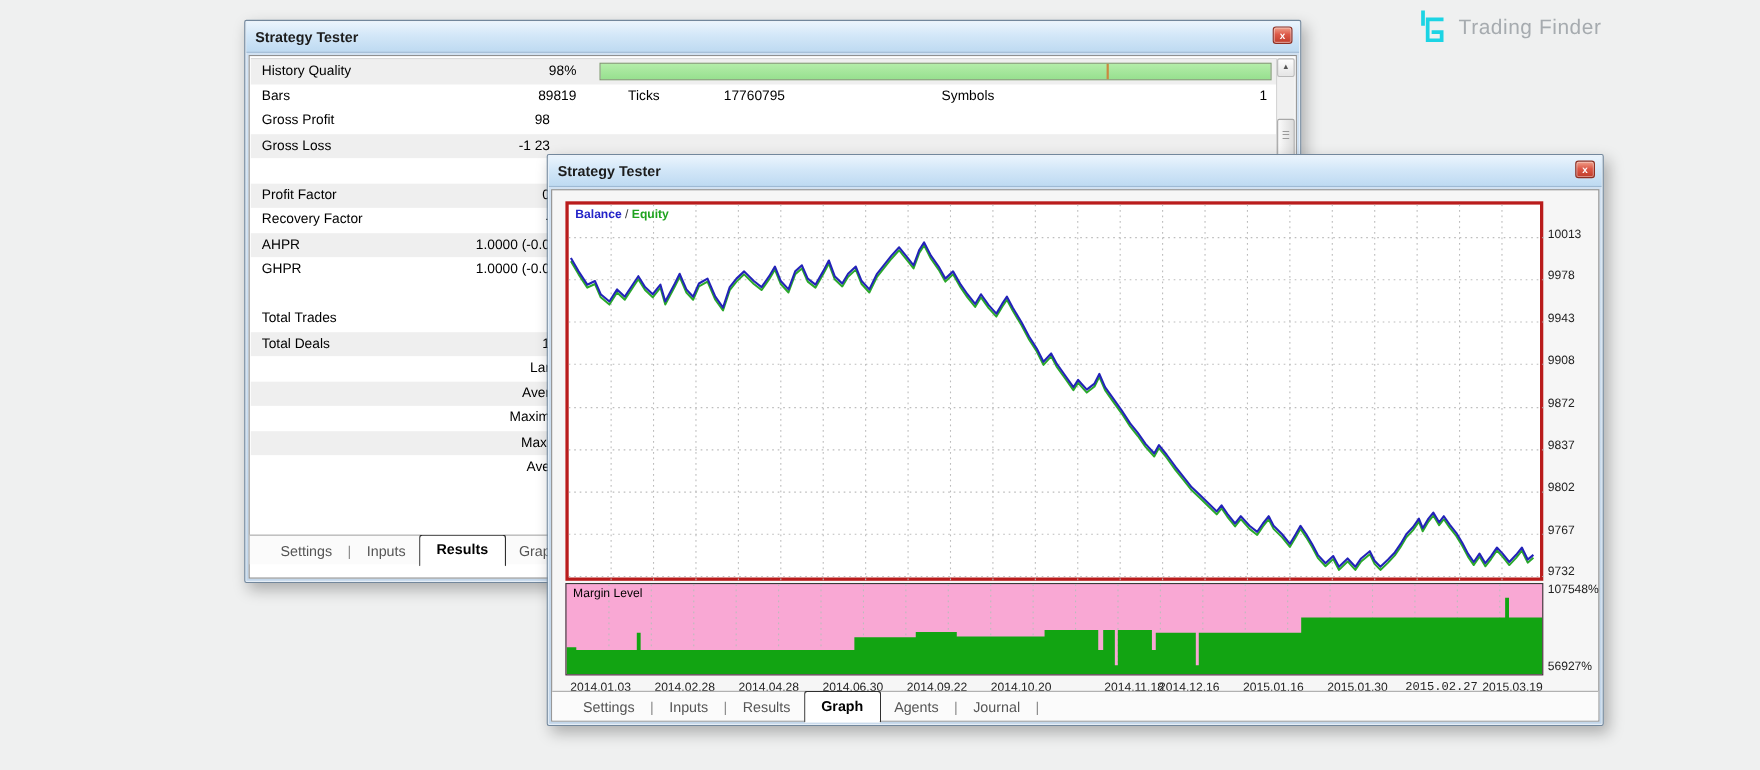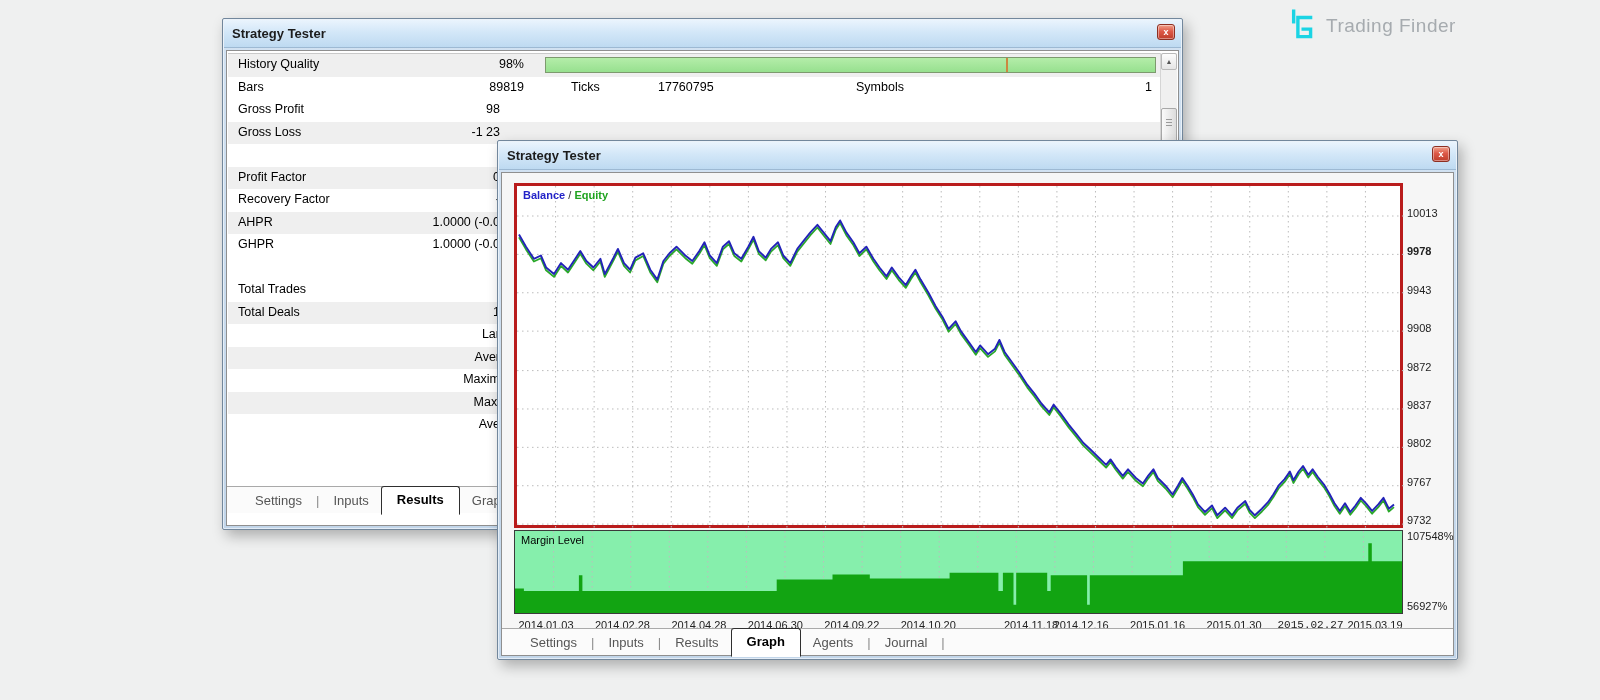--- a/index.html
+++ b/index.html
@@ -59,21 +59,21 @@
   .tab { padding:4px 12px; white-space:nowrap; cursor:default; }
   .tab.active { background:#ffffff; border:1px solid #2f2f2f; border-bottom:1px solid #fff;
                 border-radius:3px 3px 0 0; font-weight:bold; color:#000; margin-top:-6px;
                 padding:5px 15px 7px; position:relative; top:3px; }
   .tabsep { color:#8a8a8a; padding:0 2px; }
 
   
   .chartbox { position:absolute; left:12px; top:10px; width:889px; height:345px;
               background:#fff; border:3px solid #b91c1c; }
   .marginbox { position:absolute; left:12px; top:357px; width:889px; height:84px;
-               background:#86efac; border:1px solid #3a3a3a; }
+               background:#f9a8d4; border:1px solid #3a3a3a; }
   .legend { position:absolute; left:6px; top:3px; font-size:11px; font-weight:bold; z-index:3; }
   .legend .bal { color:#2323c8; }
   .legend .sep { color:#333; font-weight:normal; }
   .legend .eq  { color:#1fa31f; }
   .mlabel { position:absolute; left:6px; top:3px; font-size:11px; color:#000; z-index:3; }
   .ylab { position:absolute; left:905px; width:50px; font-size:11px; color:#222; }
   .mrlab { position:absolute; left:905px; width:60px; font-size:11px; color:#222; }
   .xlab { position:absolute; width:80px; text-align:center; font-size:11px; color:#222; top:446px; }
 
   
@@ -243,21 +243,21 @@
           <line x1="732.7391304347826" y1="0" x2="732.7391304347826" y2="82" stroke="#bcbcbc" stroke-width="1" stroke-dasharray="1.5,3.5"></line>
           <line x1="771.304347826087" y1="0" x2="771.304347826087" y2="82" stroke="#bcbcbc" stroke-width="1" stroke-dasharray="1.5,3.5"></line>
           <line x1="809.8695652173913" y1="0" x2="809.8695652173913" y2="82" stroke="#bcbcbc" stroke-width="1" stroke-dasharray="1.5,3.5"></line>
           <line x1="848.4347826086956" y1="0" x2="848.4347826086956" y2="82" stroke="#bcbcbc" stroke-width="1" stroke-dasharray="1.5,3.5"></line>
           <path d="M0,82 L0.0,57.4 L8.9,57.4 L8.9,59.9 L63.9,59.9 L63.9,44.3 L67.4,44.3 L67.4,59.9 L261.7,59.9 L261.7,48.4 L317.5,48.4 L317.5,43.5 L354.8,43.5 L354.8,47.6 L434.6,47.6 L434.6,41.8 L483.4,41.8 L483.4,59.9 L487.9,59.9 L487.9,41.8 L498.5,41.8 L498.5,73.8 L501.2,73.8 L501.2,41.8 L532.2,41.8 L532.2,59.9 L535.7,59.9 L535.7,44.3 L572.1,44.3 L572.1,73.8 L574.8,73.8 L574.8,44.3 L667.9,44.3 L667.9,30.3 L853.3,30.3 L853.3,12.3 L856.8,12.3 L856.8,30.3 L887.0,30.3 L887,82 Z" fill="#12a412"></path>
         </svg>
     </div>
 
     <div id="ylabels">
         <div class="ylab" style="top: 34px;">10013</div>
-        <div class="ylab" style="top: 72.375px; font-weight: bold;">9978</div>
+        <div class="ylab" style="top: 72.375px;">9978</div>
         <div class="ylab" style="top: 110.75px;">9943</div>
         <div class="ylab" style="top: 149.125px;">9908</div>
         <div class="ylab" style="top: 187.5px;">9872</div>
         <div class="ylab" style="top: 225.875px;">9837</div>
         <div class="ylab" style="top: 264.25px;">9802</div>
         <div class="ylab" style="top: 302.625px;">9767</div>
         <div class="ylab" style="top: 341px;">9732</div>
       </div>
     <div class="mrlab" style="top:357px;">107548%</div>
     <div class="mrlab" style="top:427px;">56927%</div>

